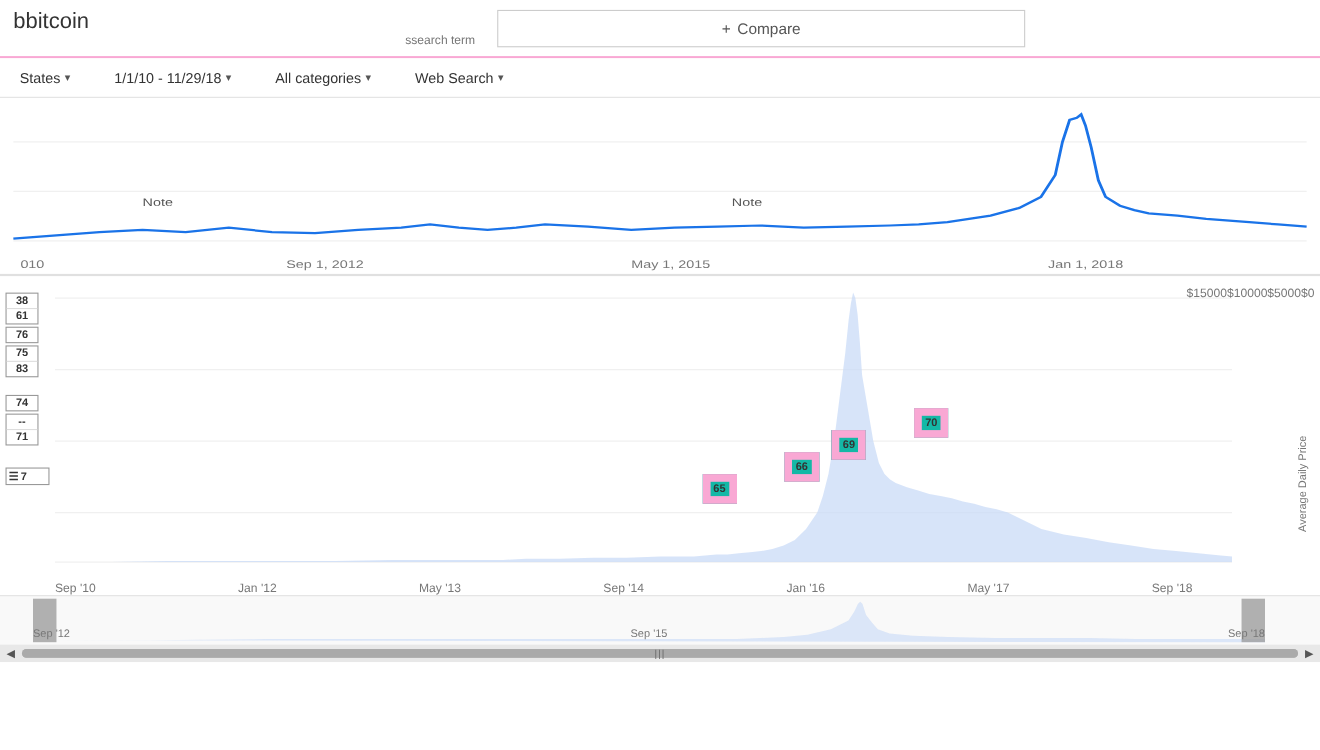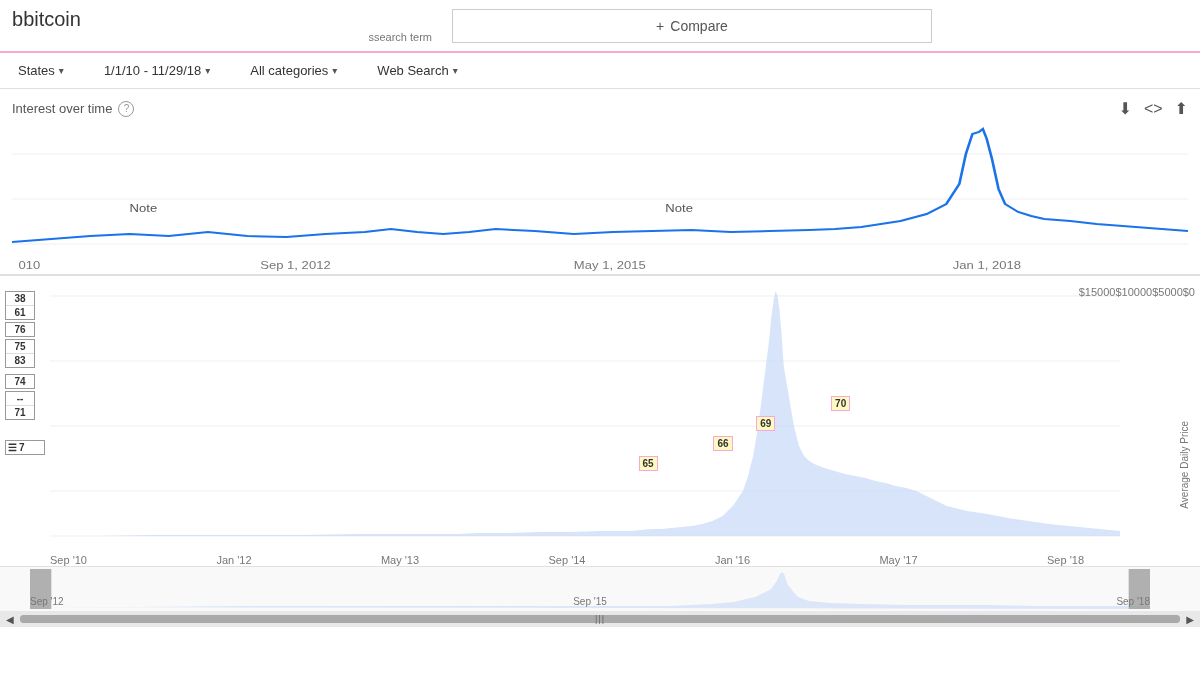--- a/index.html
+++ b/index.html
@@ -118,22 +118,22 @@
       width: 100%;
     }
     .trends-chart-wrapper svg {
       width: 100%;
       height: 100%;
     }
 
     
     .annotation-box {
       position: absolute;
-      background: #fef9c3;
-      border: 1px solid #f9a8d4;
+      background: #14b8a6;
+      border: 7px solid #f9a8d4;
       font-size: 10px;
       padding: 1px 3px;
       font-weight: bold;
       cursor: pointer;
       white-space: nowrap;
     }
     .ann-group {
       border: 1px solid #999;
       font-size: 10px;
       font-weight: bold;
@@ -214,31 +214,20 @@
       <span>All categories</span>
       <span class="chevron">▾</span>
     </button>
     <button class="filter-btn">
       <span>Web Search</span>
       <span class="chevron">▾</span>
     </button>
   </div>
 
   <div class="chart-section" style="margin: 0; border-left: none; border-right: none; border-top: none;">
-    <div class="chart-header">
-      <div class="chart-title-area">
-        <span class="chart-title">Interest over time</span>
-        <span class="help-icon">?</span>
-      </div>
-      <div class="chart-actions">
-        <button class="chart-action-btn">⬇</button>
-        <button class="chart-action-btn">&lt;&gt;</button>
-        <button class="chart-action-btn">⬆</button>
-      </div>
-    </div>
 
     <div class="trends-chart-wrapper">
       <svg viewBox="0 0 900 150" preserveAspectRatio="none">
 
         <line x1="0" y1="30" x2="900" y2="30" class="grid-line"></line>
         <line x1="0" y1="75" x2="900" y2="75" class="grid-line"></line>
         <line x1="0" y1="120" x2="900" y2="120" class="grid-line"></line>
 
         <text x="90" y="88" class="note-label">Note</text>
         <text x="500" y="88" class="note-label">Note</text>
@@ -307,21 +296,21 @@
         <div>38</div>
         <div>61</div>
       </div>
       <div class="ann-group" style="margin-top:2px;">
         <div>76</div>
       </div>
       <div class="ann-group" style="margin-top:2px;">
         <div>75</div>
         <div>83</div>
       </div>
-      <div class="ann-group" style="margin-top:6px;">
+      <div class="ann-group" style="margin-top:16px;">
         <div>74</div>
       </div>
       <div class="ann-group" style="margin-top:2px;">
         <div>--</div>
         <div>71</div>
       </div>
       <div class="ann-group" style="margin-top:20px; width:40px;">
         <div style="display:flex; align-items:center; gap:2px;">
           <span>☰</span>
           <span>7</span>

